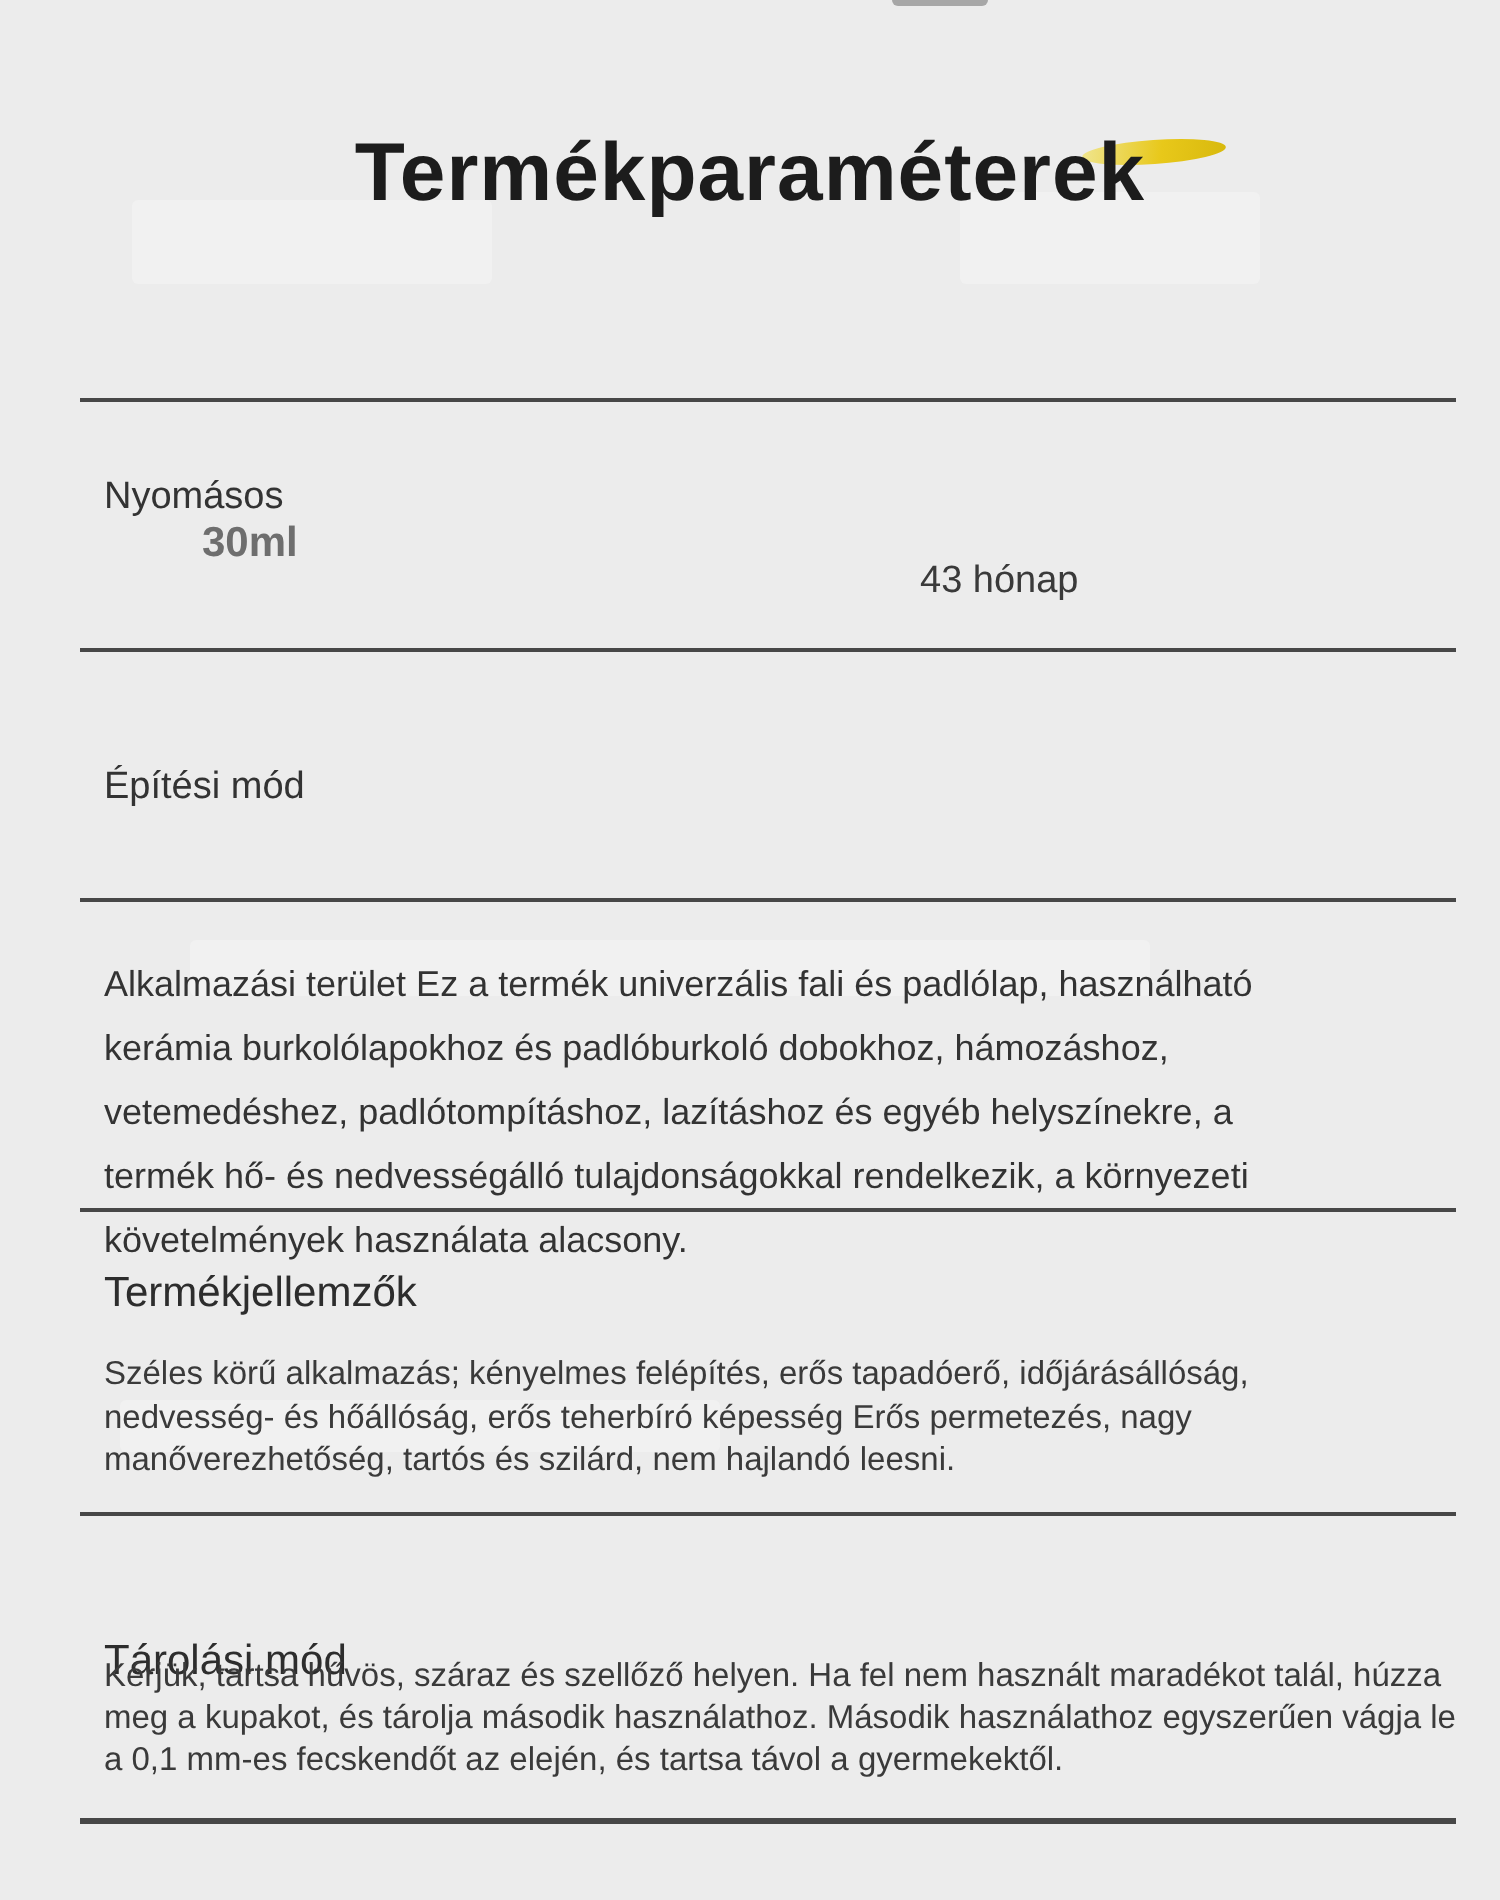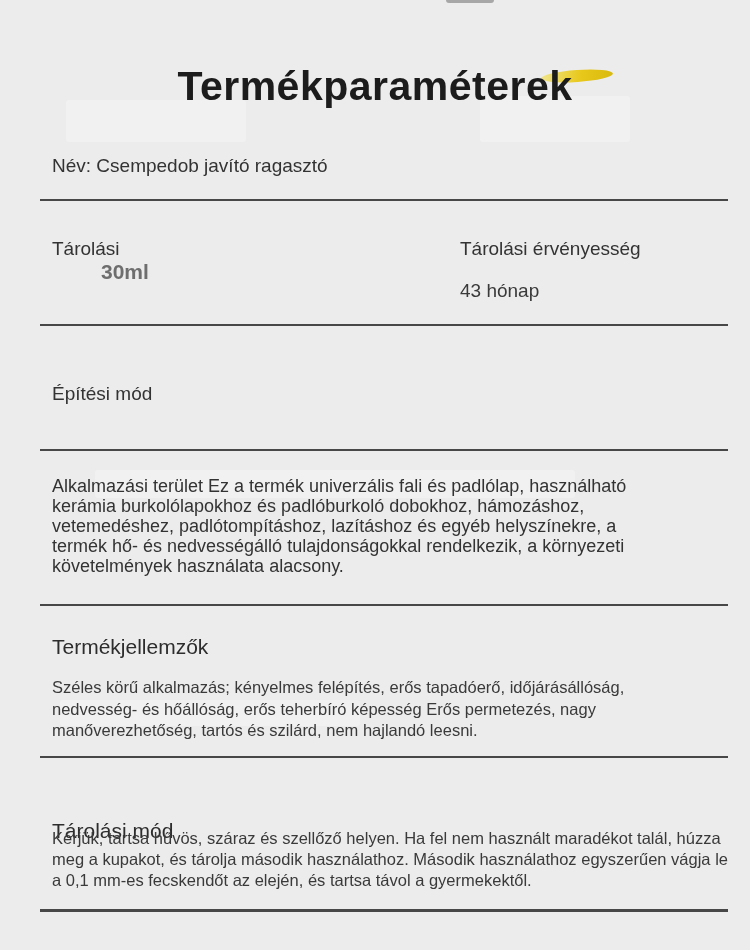--- a/index.html
+++ b/index.html
@@ -51,21 +51,21 @@
   .spec-label-left  { position: absolute; left: 52px;  top: 238px; font-size: 19px; color: #333; }
   .spec-value-left  { position: absolute; left: 53px;  top: 260px; font-size: 21px; font-weight: bold; color: #6e6e6e; margin-left: 48px; }
   .spec-label-right { position: absolute; left: 460px; top: 238px; font-size: 19px; color: #333; }
   .spec-value-right { position: absolute; left: 460px; top: 280px; font-size: 19px; color: #3a3a3a; }
 
   .build-label { position: absolute; left: 52px; top: 355px; font-size: 19px; color: #333; margin-top: 28px; }
   .build-value { position: absolute; left: 52px; top: 405px; font-size: 19px; color: #333; }
 
   .para-application {
     position: absolute; left: 52px; top: 476px; width: 624px;
-    font-size: 18px; line-height: 20px; color: #333;
+    font-size: 18px; line-height: 32px; color: #333;
   }
 
   .section-heading { position: absolute; left: 52px; font-size: 21px; color: #2d2d2d; }
   .heading-features { top: 635px; }
   .heading-storage  { top: 787px; margin-top: 32px; }
 
   .para-features {
     position: absolute; left: 52px; top: 677px; width: 596px;
     font-size: 16.5px; line-height: 21.5px; color: #3a3a3a;
   }
@@ -81,27 +81,25 @@
 
   <div class="patch patch-a"></div>
   <div class="patch patch-b"></div>
   <div class="patch patch-c"></div>
   <div class="patch patch-d"></div>
   <div class="top-artifact"></div>
 
   <div class="title-highlight"></div>
   <h1 class="title">Termékparaméterek</h1>
 
-  <div class="name-row">Név: Csempedob javító ragasztó</div>
 
   <div class="divider divider-1"></div>
 
-  <div class="spec-label-left">Tárolási</div>
+  <div class="spec-label-left">Nyomásos</div>
   <div class="spec-value-left">30ml</div>
-  <div class="spec-label-right">Tárolási érvényesség</div>
   <div class="spec-value-right">43 hónap</div>
 
   <div class="divider divider-2"></div>
 
   <div class="build-label">Építési mód</div>
 
   <div class="divider divider-3"></div>
 
   <div class="para-application">Alkalmazási terület Ez a termék univerzális fali és padlólap, használható kerámia burkolólapokhoz és padlóburkoló dobokhoz, hámozáshoz, vetemedéshez, padlótompításhoz, lazításhoz és egyéb helyszínekre, a termék hő- és nedvességálló tulajdonságokkal rendelkezik, a környezeti követelmények használata alacsony.</div>
 

